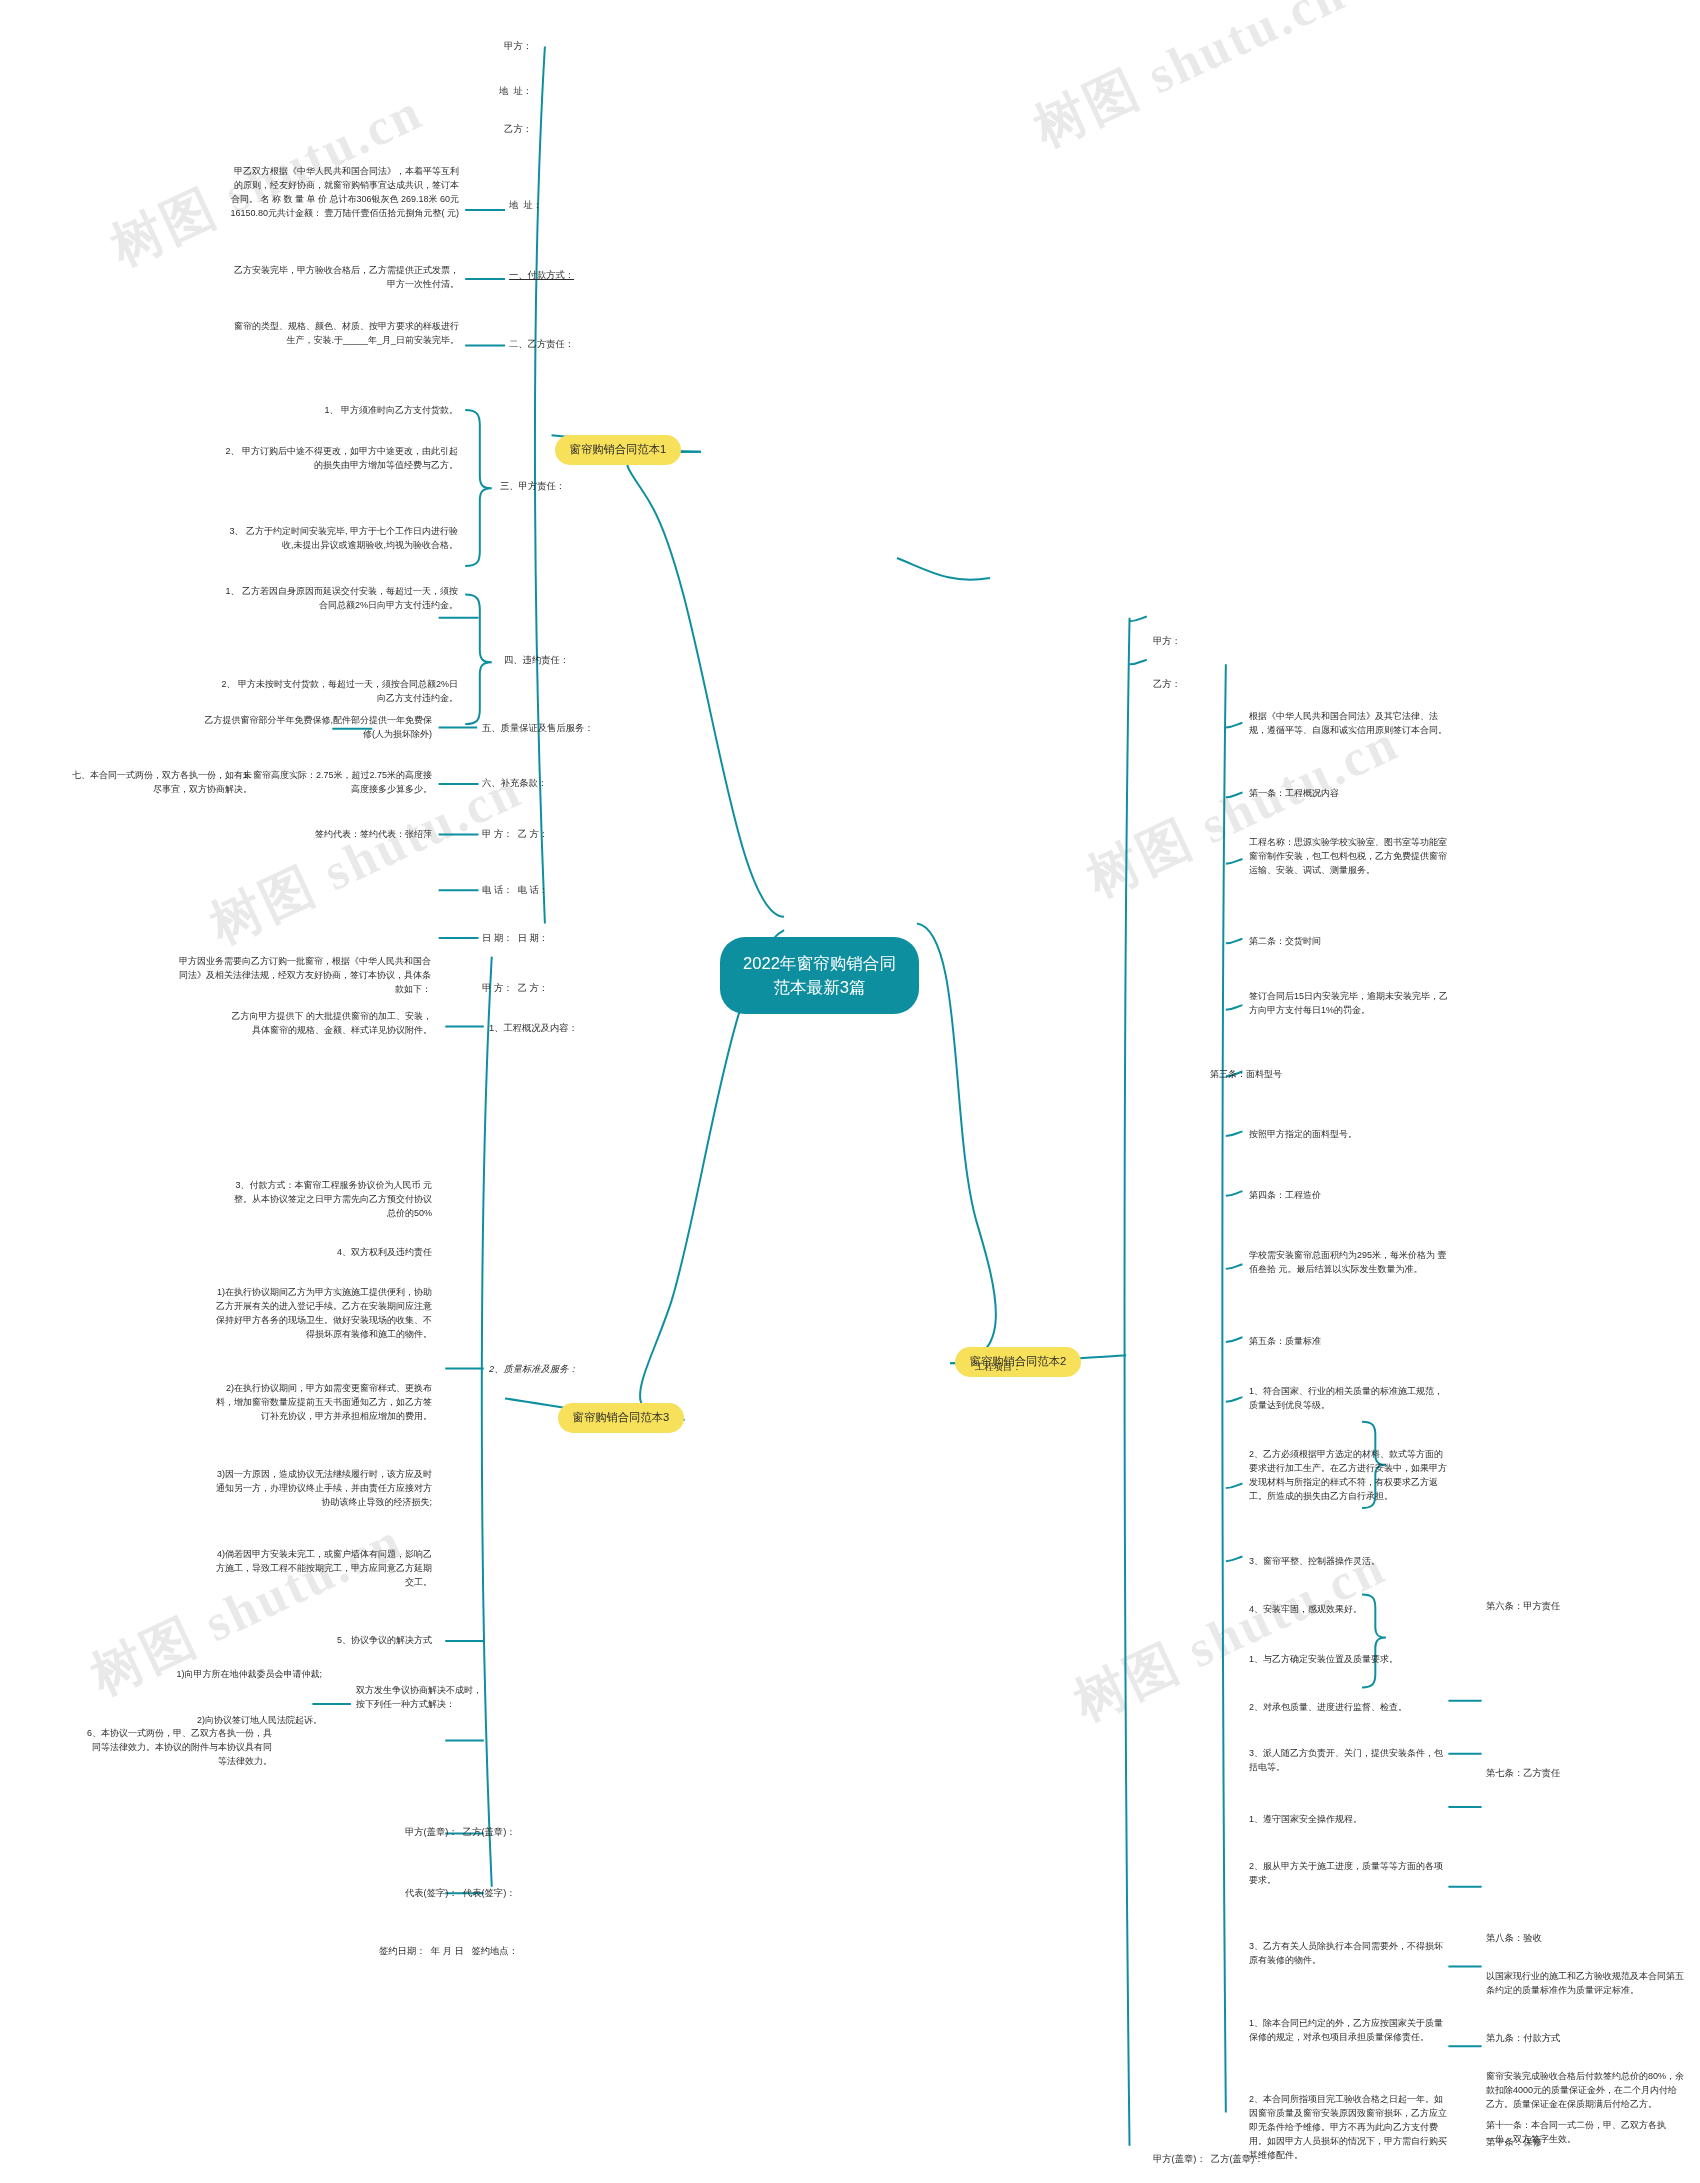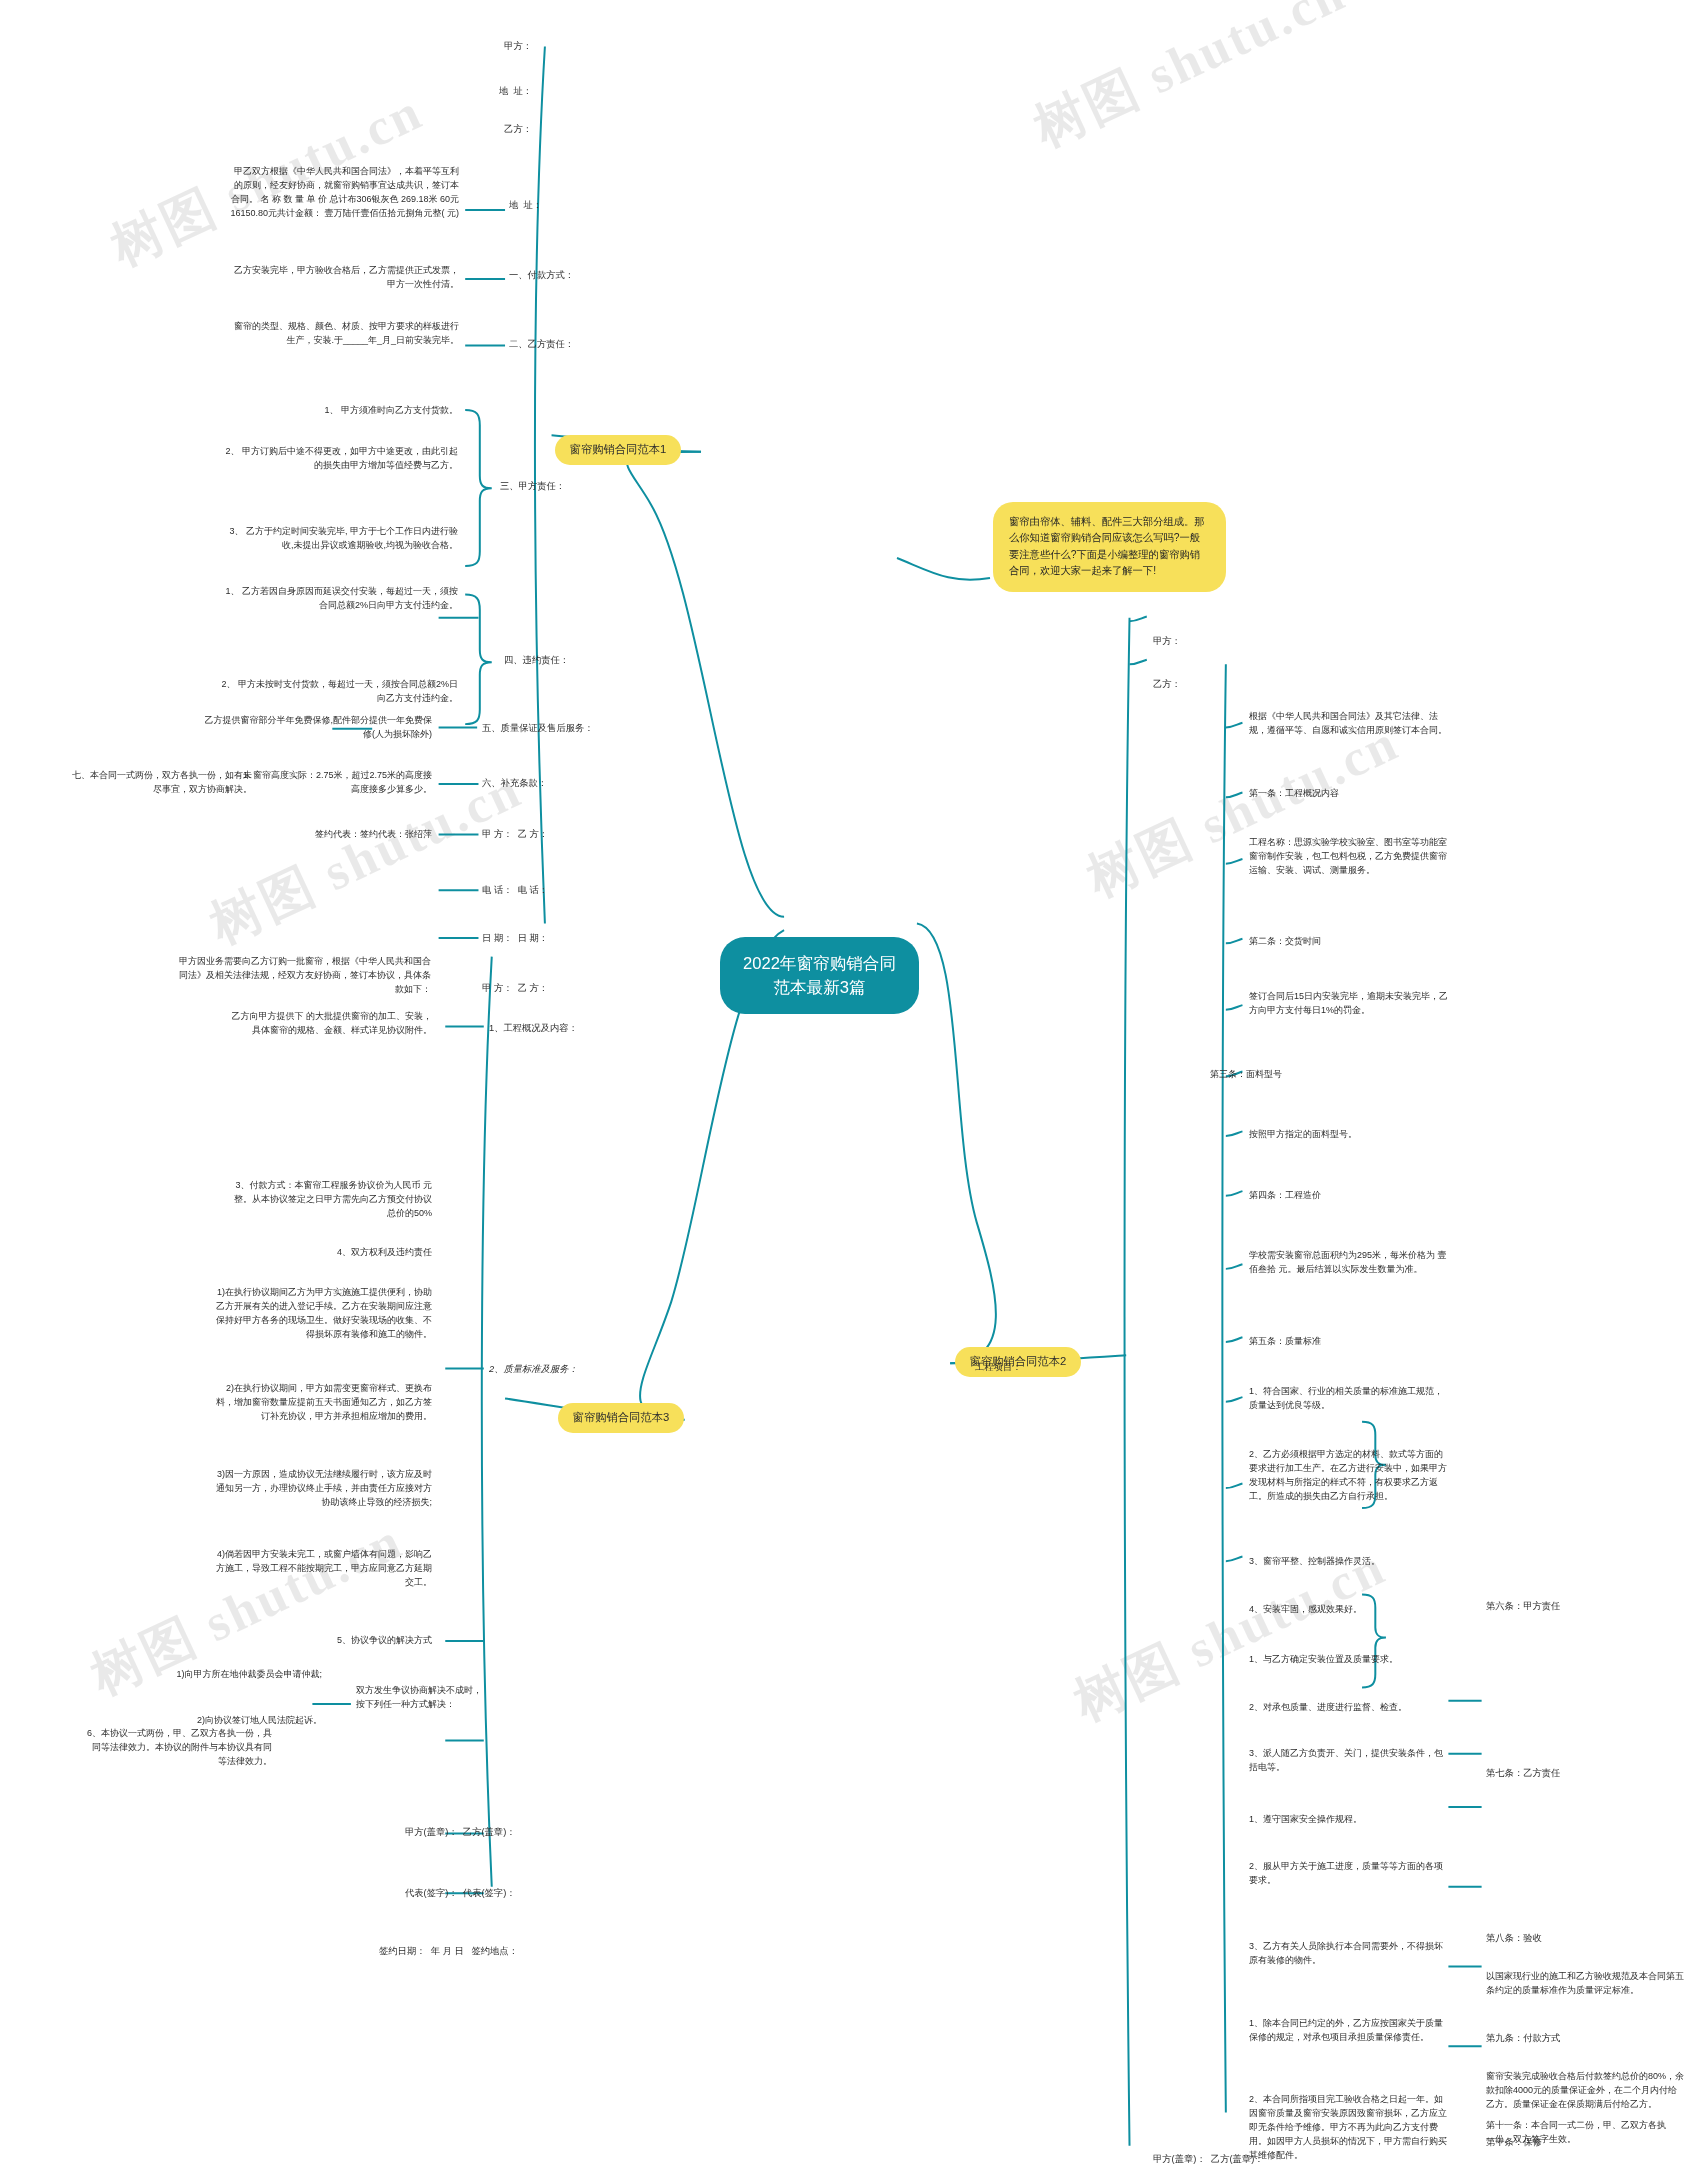--- a/index.html
+++ b/index.html
@@ -159,36 +159,35 @@
       <path d="M2180 2640 L 2230 2640"></path>
       <path d="M2180 2720 L 2230 2720"></path>
       <path d="M2180 2840 L 2230 2840"></path>
       <path d="M2180 2960 L 2230 2960"></path>
       <path d="M2180 3080 L 2230 3080"></path>
     </g>
   </svg>
 
   <div class="node root" style="left:720px;top:889px;margin-top:48px;">2022年窗帘购销合同范本最新3篇</div>
 
-  <div class="node note" style="left:993px;top:502px;">窗帘由帘体、辅料、配件三大部分组成。那么你知道窗帘购销合同应该怎么写吗?一般要注意些什么?下面是小编整理的窗帘购销合同，欢迎大家一起来了解一下!</div>
 
   <div class="node branch-pill" style="left:555px;top:435px;">窗帘购销合同范本1</div>
   <div class="node branch-pill" style="left:955px;top:1347px;">窗帘购销合同范本2</div>
   <div class="node branch-pill" style="left:558px;top:1403px;">窗帘购销合同范本3</div>
 
   <div class="node sub r" style="left:412px;top:40px;width:120px;">甲方：</div>
 
   <div class="node sub r" style="left:412px;top:85px;width:120px;">地  址：</div>
 
   <div class="node sub r" style="left:412px;top:123px;width:120px;">乙方：</div>
 
   <div class="node sub l" style="left:509px;top:199px;width:120px;">地  址：</div>
   <div class="node leaf r" style="left:226px;top:165px;width:233px;">甲乙双方根据《中华人民共和国合同法》，本着平等互利的原则，经友好协商，就窗帘购销事宜达成共识，签订本合同。 名 称 数 量 单 价 总计布306银灰色 269.18米 60元 16150.80元共计金额： 壹万陆仟壹佰伍拾元捌角元整( 元)</div>
 
-  <div class="node sub l" style="left:509px;top:269px;width:146px;">一、付款方式：</div>
+  <div class="node sub l" style="left:509px;top:269px;width:146px;text-decoration:underline;">一、付款方式：</div>
   <div class="node leaf r" style="left:226px;top:264px;width:233px;">乙方安装完毕，甲方验收合格后，乙方需提供正式发票，甲方一次性付清。</div>
 
   <div class="node sub l" style="left:509px;top:338px;width:146px;">二、乙方责任：</div>
   <div class="node leaf r" style="left:226px;top:320px;width:233px;">窗帘的类型、规格、颜色、材质、按甲方要求的样板进行生产，安装.于_____年_月_日前安装完毕。</div>
 
   <div class="node sub l" style="left:500px;top:480px;width:146px;">三、甲方责任：</div>
   <div class="node leaf r" style="left:219px;top:404px;width:239px;">1、 甲方须准时向乙方支付货款。</div>
   <div class="node leaf r" style="left:219px;top:445px;width:239px;">2、 甲方订购后中途不得更改，如甲方中途更改，由此引起的损失由甲方增加等值经费与乙方。</div>
   <div class="node leaf r" style="left:219px;top:525px;width:239px;">3、 乙方于约定时间安装完毕, 甲方于七个工作日内进行验收,未提出异议或逾期验收,均视为验收合格。</div>
 

